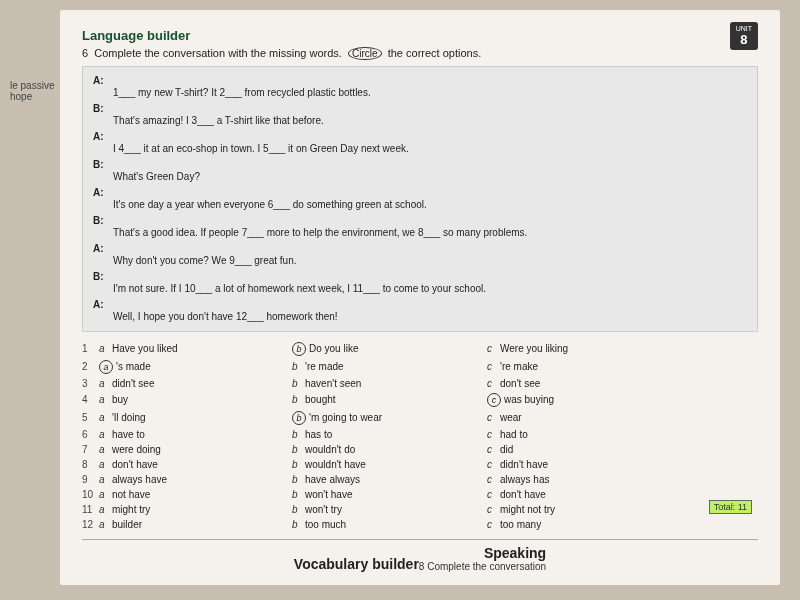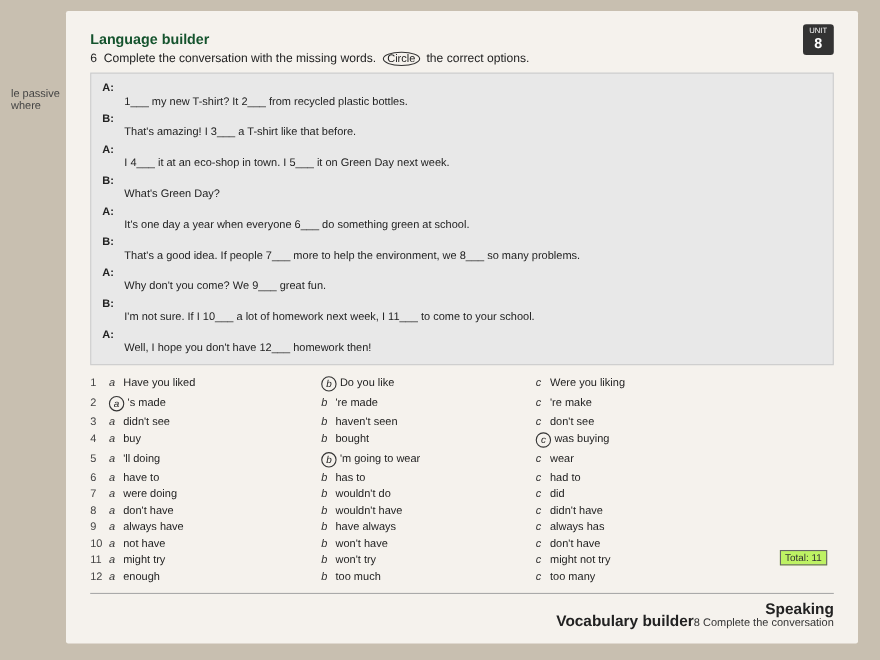--- a/index.html
+++ b/index.html
@@ -171,21 +171,21 @@
       height: 14px;
       font-size: 9px;
       font-style: italic;
     }
   </style>
 </head>
 <body>
 
 <div class="left-edge">
   <div class="passive">le passive</div>
-  <div class="where">where</div>
+  <div class="where">hope</div>
 </div>
 
 <div class="page-container">
 
   <div class="unit-badge">
     <span class="unit-label">UNIT</span>
     <span class="unit-num">8</span>
   </div>
 
   <div class="section-title">Language builder</div>
@@ -389,33 +389,33 @@
     </div>
     <div class="col-c" style="position:relative;">
       <span class="letter-label">c</span>
       <span>might not try</span>
       <span class="total-box" style="position:absolute; right:-55px; top:-2px; font-size:9px; border:1px solid #666; padding:1px 4px; background:#bef264; white-space:nowrap;">Total: 11</span>
     </div>
 
     <div class="col-a">
       <span class="num-label">12</span>
       <span class="letter-label">a</span>
-      <span>enough</span>
+      <span>builder</span>
     </div>
     <div class="col-b">
       <span class="letter-label">b</span>
       <span>too much</span>
     </div>
     <div class="col-c">
       <span class="letter-label">c</span>
       <span>too many</span>
     </div>
   </div>
 
-  <div style="display:flex; justify-content:flex-end; align-items:flex-end; margin-top:8px; border-top:1px solid #aaa; padding-top:5px;">
+  <div style="display:flex; justify-content:center; align-items:flex-end; margin-top:8px; border-top:1px solid #aaa; padding-top:5px;">
     <div class="vocab-title" style="border-top:none; padding-top:0; margin-top:0;">Vocabulary builder</div>
     <div style="text-align:right;">
       <div style="font-size:14px; font-weight:bold; color:#222;">Speaking</div>
       <div style="font-size:10px; color:#333;">8  Complete the conversation</div>
     </div>
   </div>
 
 </div>
 
 </body></html>

